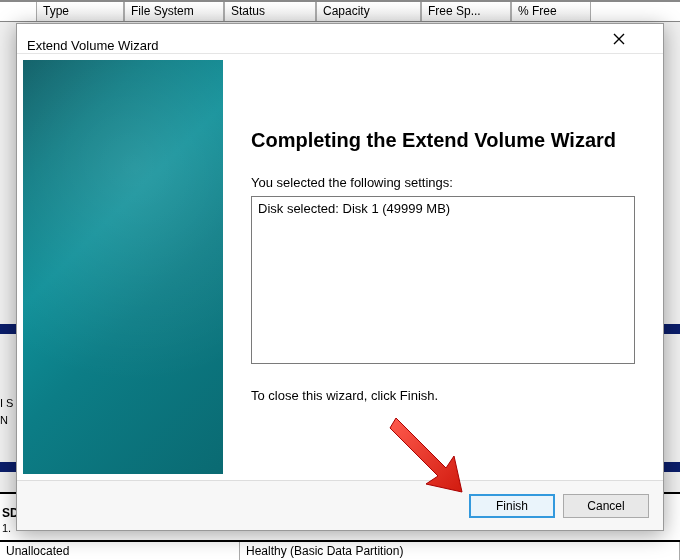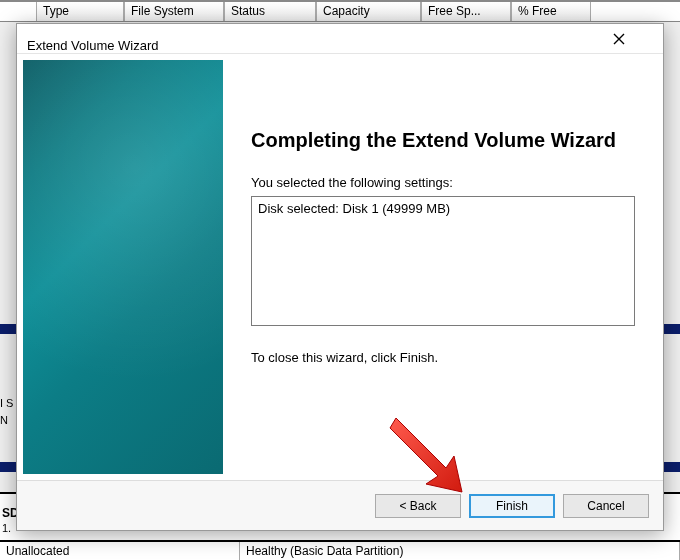--- a/index.html
+++ b/index.html
@@ -122,21 +122,21 @@
       margin-bottom: 22px;
       line-height: 1.25;
       margin-top: 44px;
     }
     .instr1 {
       font-size: 13px;
       margin-bottom: 6px;
     }
     .summary-box {
       width: 100%;
-      height: 130px;
+      height: 168px;
       border: 1px solid #7a7a7a;
       padding: 4px 6px;
       font-size: 13px;
       background: #fff;
       overflow: auto;
     }
     .instr2 {
       font-size: 13px;
       margin-top: 24px;
     }
@@ -213,21 +213,20 @@
       <div class="heading">Completing the Extend Volume Wizard</div>
       <div class="instr1">You selected the following settings:</div>
       <div class="summary-box">
         <span>Disk selected: Disk 1 (49999 MB)</span>
       </div>
       <div class="instr2">To close this wizard, click Finish.</div>
     </div>
   </div>
 
   <div class="button-row">
-    <button class="win-btn">&lt; Back</button>
     <button class="win-btn default">Finish</button>
     <button class="win-btn">Cancel</button>
   </div>
 </div>
 
 <svg class="arrow" width="90" height="90">
   <defs>
     <linearGradient id="g" x1="0" y1="0" x2="1" y2="1">
       <stop offset="0" stop-color="#ff5a4d"></stop>
         <stop offset="1" stop-color="#d11b0f"></stop>

